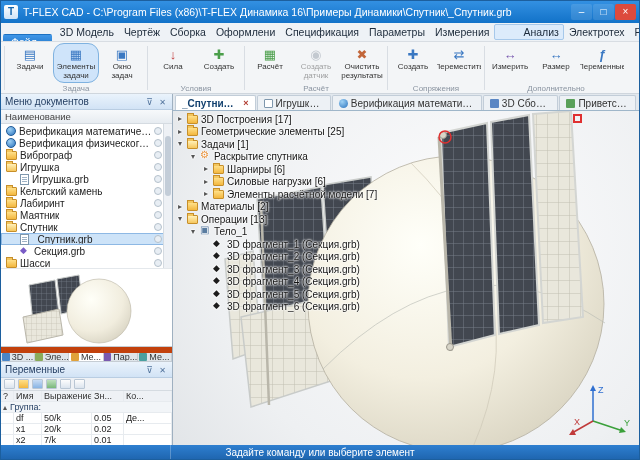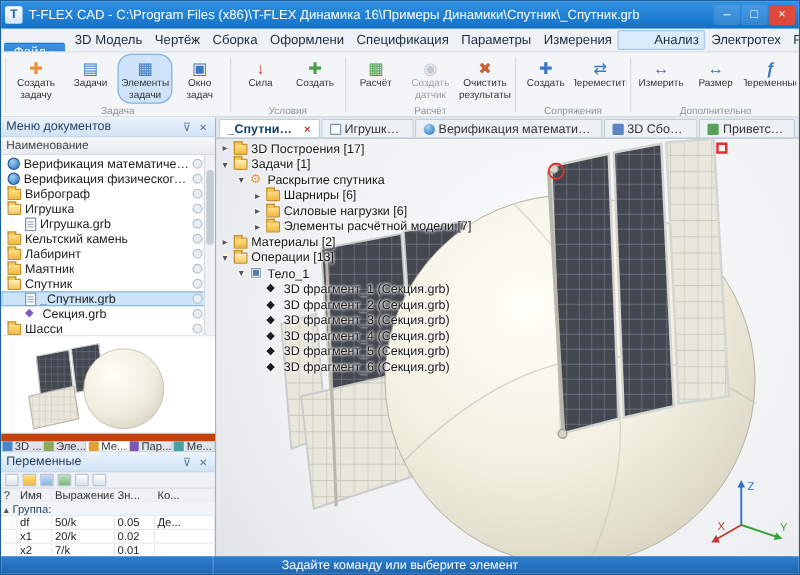--- a/index.html
+++ b/index.html
@@ -160,24 +160,20 @@
     <span class="mitem">Редакторы</span>
 
   </div>
 
   <div class="ribbon">
     <div class="rsep"></div>
 
     <div class="rgroup">
       <div class="rbtns">
         <div class="rbtn">
-          <span class="ricon i-newtask"></span>
-          <span class="rlabel">Создать задачу</span>
-        </div>
-        <div class="rbtn">
           <span class="ricon i-tasks"></span>
           <span class="rlabel">Задачи</span>
         </div>
         <div class="rbtn active">
           <span class="ricon i-taskel"></span>
           <span class="rlabel">Элементы задачи</span>
         </div>
         <div class="rbtn">
           <span class="ricon i-taskwin"></span>
           <span class="rlabel">Окно задач</span>
@@ -496,20 +492,25 @@
           <circle cx="272" cy="26" r="6" fill="none" stroke="#e03030" stroke-width="1.5"></circle>
         </svg>
 
         <div class="mtree">
           <div class="mrow d0">
               <span class="tw c"></span>
               <span class="icn folder"></span>
               <span>3D Построения [17]</span>
             </div>
           <div class="mrow d0">
+              <span class="tw c"></span>
+              <span class="icn folder"></span>
+              <span>Геометрические элементы [25]</span>
+            </div>
+          <div class="mrow d0">
               <span class="tw e"></span>
               <span class="icn folder-open"></span>
               <span>Задачи [1]</span>
             </div>
           <div class="mrow d1">
               <span class="tw e"></span>
               <span class="icn task"></span>
               <span>Раскрытие спутника</span>
             </div>
           <div class="mrow d2">

